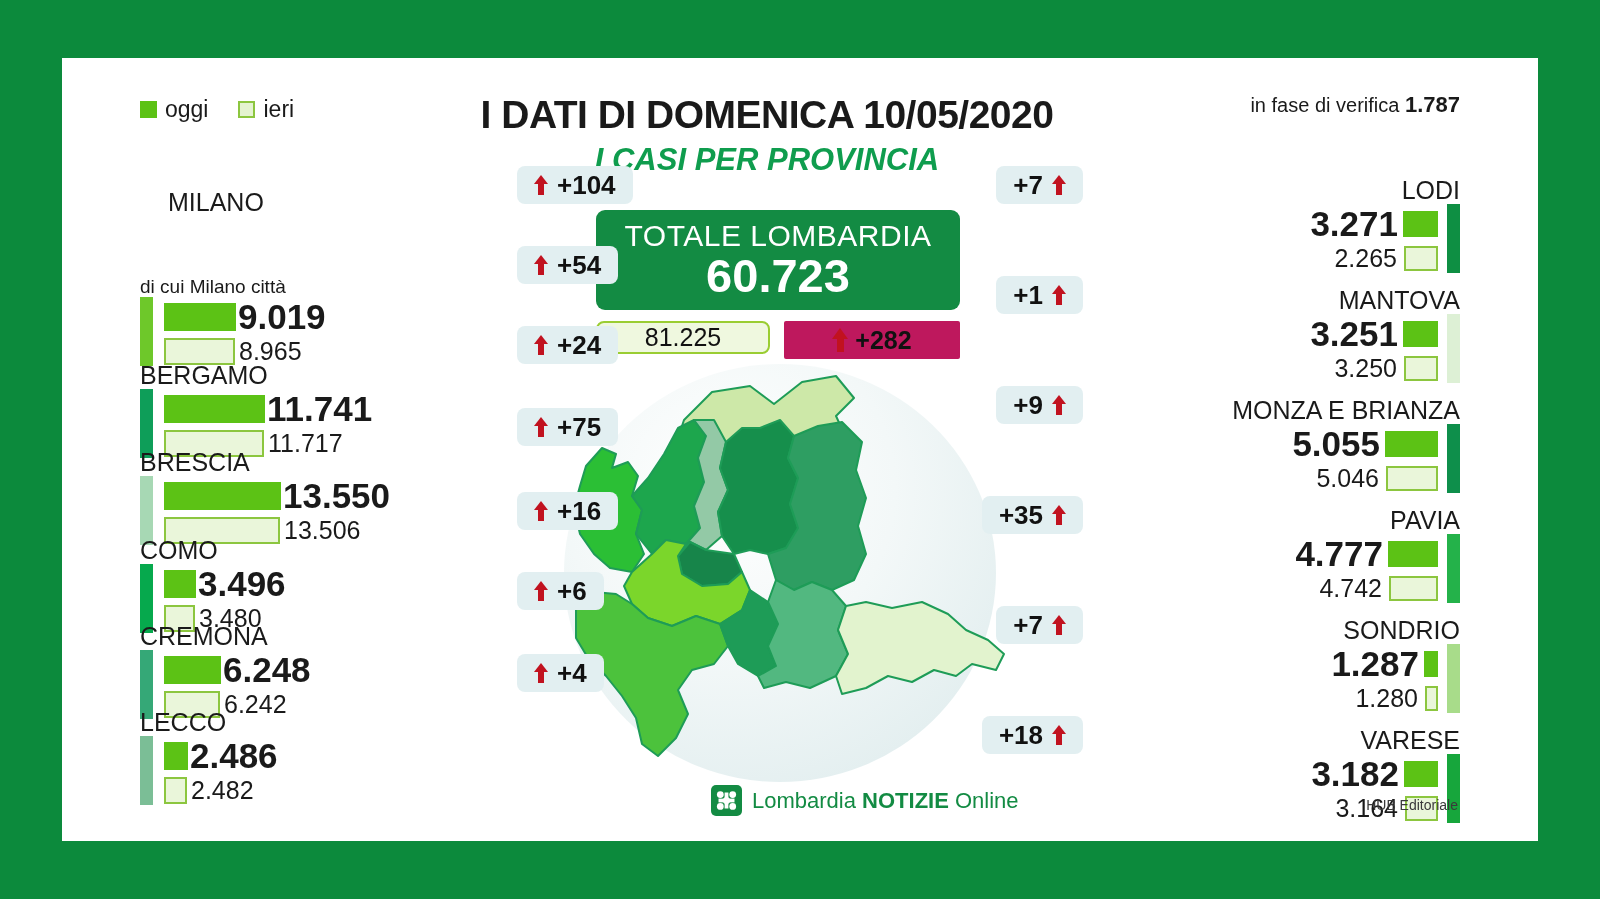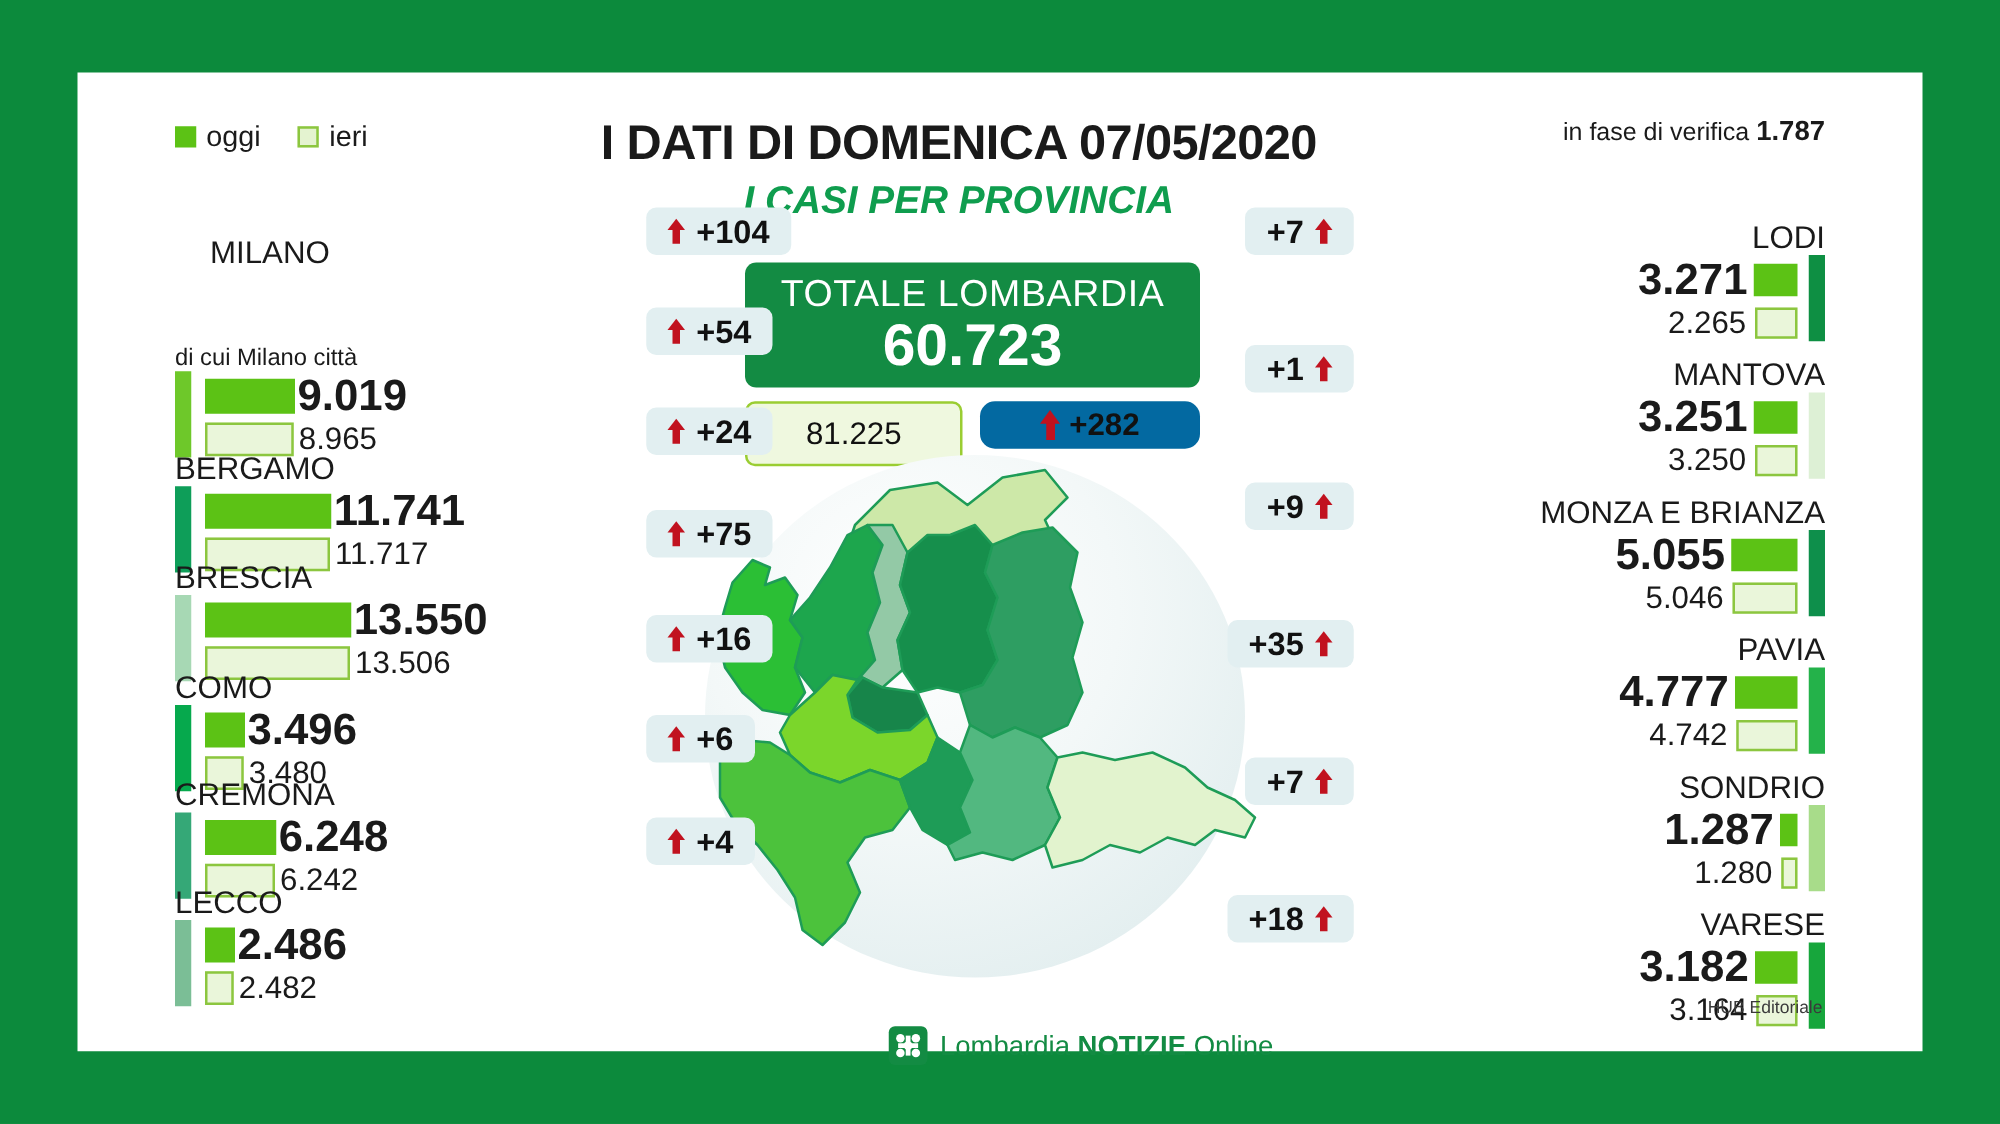--- a/index.html
+++ b/index.html
@@ -45,28 +45,28 @@
   .total-box {
     position: absolute; left: 534px; top: 152px; width: 364px; height: 100px;
     background: #138B43; border-radius: 9px;
     display: flex; flex-direction: column; align-items: center; justify-content: center;
     color: #fff;
   }
   .total-box .t1 { font-size: 30px; letter-spacing: 0.5px; line-height: 1.05; }
   .total-box .t2 { font-size: 47px; font-weight: bold; line-height: 1.05; }
 
   .total-prev {
-    position: absolute; left: 534px; top: 263px; width: 174px; height: 52px;
+    position: absolute; left: 534px; top: 263px; width: 174px; height: 33px;
     background: #EFF8DF; border: 2px solid #9ACD32; border-radius: 8px;
     display: flex; align-items: center; justify-content: center;
     font-size: 25px; color: #111;
   }
   .total-delta {
     position: absolute; left: 722px; top: 263px; width: 176px; height: 38px;
-    background: #0369a1; border-radius: 12px;
+    background: #be185d; border-radius: 2px;
     display: flex; align-items: center; justify-content: center; gap: 6px;
     font-size: 25px; font-weight: bold; color: #111;
   }
 
   
   .arw { display: inline-block; width: 14px; height: 20px; position: relative; flex: none; }
   .arw::before {
     content: ""; position: absolute; left: 4px; top: 7px; width: 6px; height: 13px; background: #C1121F;
   }
   .arw::after {
@@ -122,21 +122,21 @@
   
   .mapwrap { position: absolute; left: 474px; top: 300px; width: 528px; height: 440px; }
   .mapwrap .globe {
     position: absolute; left: 28px; top: 6px; width: 432px; height: 418px;
     border-radius: 50%;
     background: radial-gradient(circle at 38% 30%, #ffffff 0%, #f3f8f8 42%, #e4eff0 78%, #dbe9ea 100%);
   }
   .mapwrap svg { position: absolute; left: 0; top: 0; }
 
   
-  .logo { position: absolute; left: 649px; top: 763px; display: flex; align-items: center; gap: 10px; }
+  .logo { position: absolute; left: 649px; top: 727px; display: flex; align-items: center; gap: 10px; }
   .logo .mark {
     width: 31px; height: 31px; background: #138B43; border-radius: 5px; position: relative; flex: none;
   }
   .logo .wordmark { font-size: 22px; color: #138B43; white-space: nowrap; }
   .logo .wordmark .b { font-weight: bold; }
   .footer { position: absolute; right: 80px; bottom: 28px; font-size: 14px; color: #3a3a3a; }
 </style>
 </head>
 <body>
 
@@ -147,21 +147,21 @@
       <div class="item">
         <span class="sw-today"></span>
         <span class="lbl">oggi</span>
       </div>
       <div class="item">
         <span class="sw-yest"></span>
         <span class="lbl">ieri</span>
       </div>
     </div>
 
-    <div class="hdr-title">I DATI DI DOMENICA 07/05/2020</div>
+    <div class="hdr-title">I DATI DI DOMENICA 10/05/2020</div>
     <div class="hdr-sub">I CASI PER PROVINCIA</div>
 
     <div class="verifica">
       <span>in fase di verifica</span>
       <b>1.787</b>
     </div>
 
     <div class="total-box">
       <div class="t1">TOTALE LOMBARDIA</div>
       <div class="t2">60.723</div>

